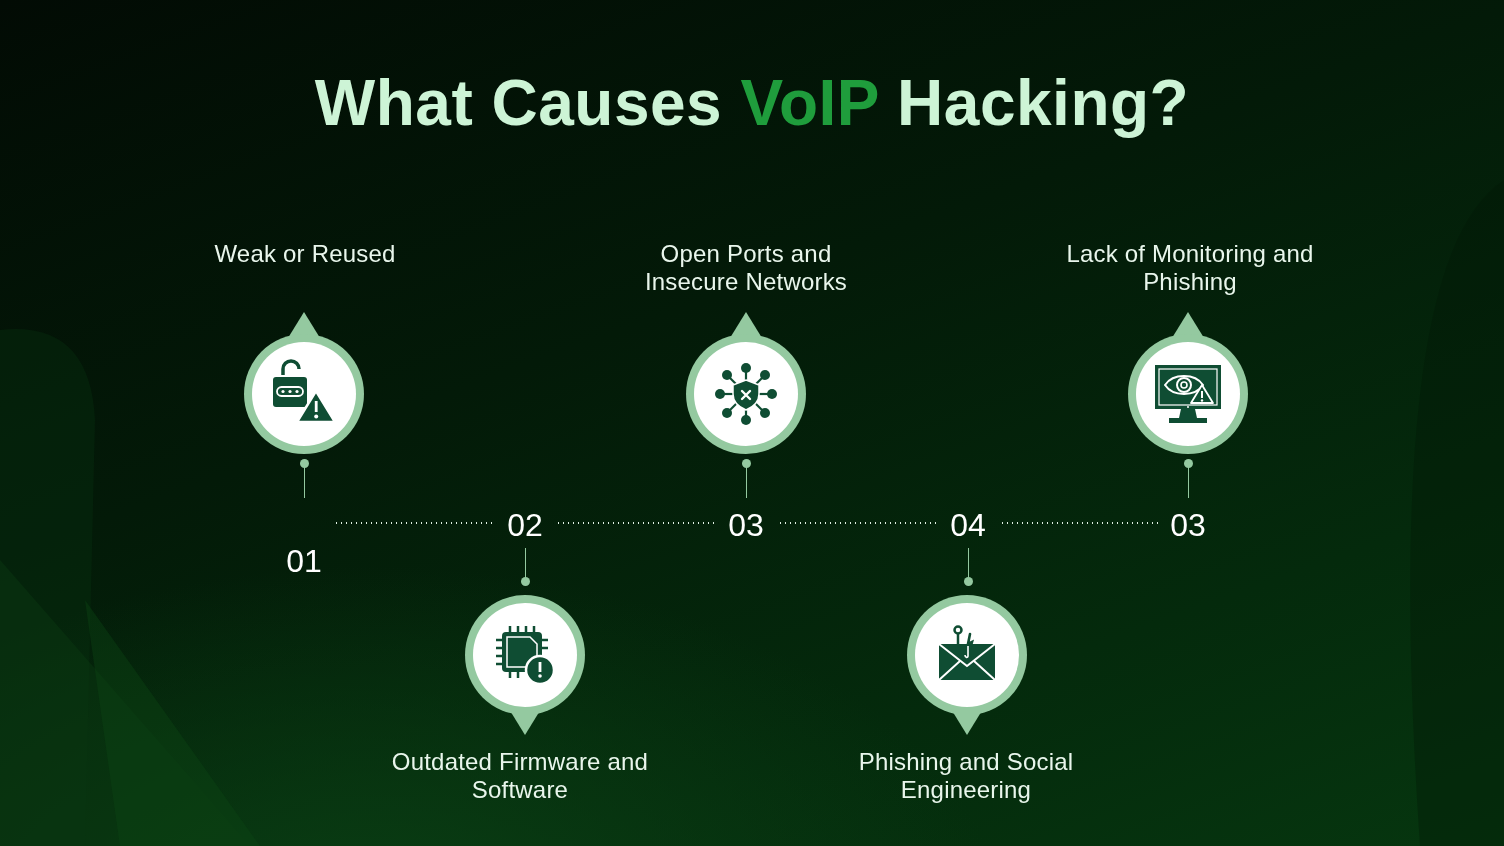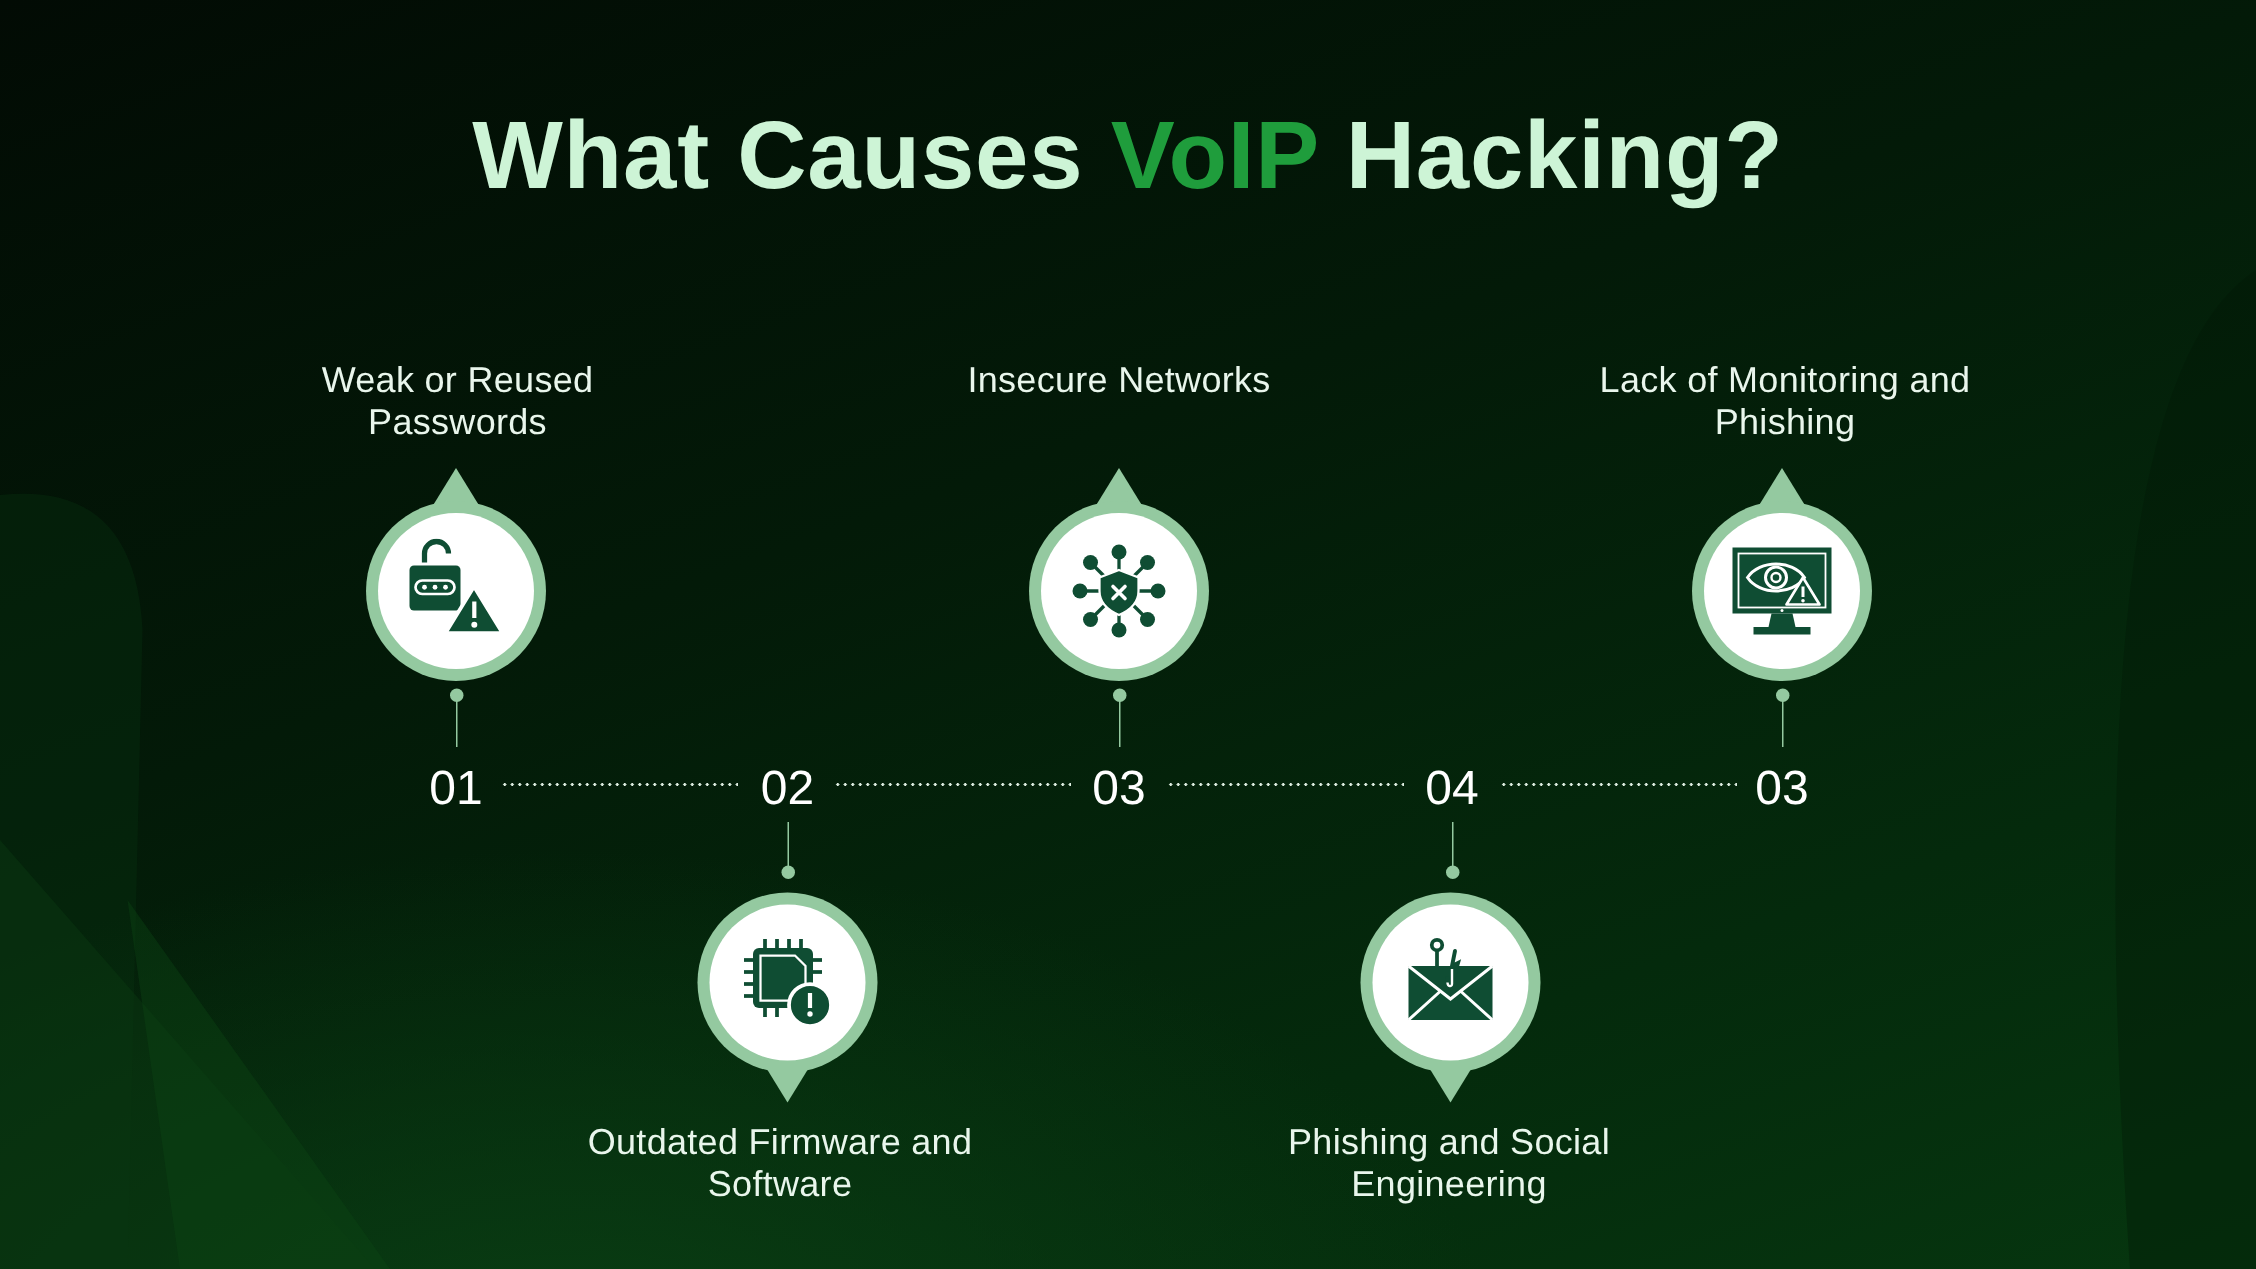--- a/index.html
+++ b/index.html
@@ -55,21 +55,20 @@
   <path d="M0 330 Q 90 320 95 420 L 85 846 L 0 846 Z" fill="#0a3310" opacity="0.35"></path>
   <path d="M0 560 L 250 846 L 0 846 Z" fill="#0b3a12" opacity="0.45"></path>
   <path d="M85 600 L 260 846 L 120 846 Z" fill="#0d4515" opacity="0.4"></path>
   <path d="M1504 180 Q 1380 260 1420 846 L 1504 846 Z" fill="#041806" opacity="0.35"></path>
 </svg>
 
 <h1 class="title"><span>What Causes </span><span class="accent">VoIP</span><span> Hacking?</span></h1>
 
 <div class="label" style="left:155px;top:240px;">
   <div>Weak or Reused</div>
-  <div>Passwords</div>
 </div>
 <div class="pin up" style="left:244px;top:334px;">
   <div class="tip"></div>
   <div class="ring"></div>
   <div class="inner" style="top:8px;">
     <svg width="70" height="70" viewBox="0 0 70 70">
       <path d="M14 16 v-6 a8 8 0 0 1 16 0" fill="none" stroke="#0f4d33" stroke-width="3.5"></path>
       <rect x="4" y="18" width="34" height="30" rx="3" fill="#0f4d33"></rect>
       <rect x="8" y="28" width="26" height="9" rx="4.5" fill="none" stroke="#fff" stroke-width="1.8"></rect>
       <circle cx="14" cy="32.5" r="1.6" fill="#fff"></circle>
@@ -112,20 +111,21 @@
       <circle cx="48" cy="54" r="1.8" fill="#fff"></circle>
     </svg>
   </div>
 </div>
 <div class="label" style="left:370px;top:748px;">
   <div>Outdated Firmware and</div>
   <div>Software</div>
 </div>
 
 <div class="label" style="left:596px;top:240px;">
+  <div>Open Ports and</div>
   <div>Insecure Networks</div>
 </div>
 <div class="pin up" style="left:686px;top:334px;">
   <div class="tip"></div>
   <div class="ring"></div>
   <div class="inner" style="top:8px;">
     <svg width="66" height="66" viewBox="0 0 66 66">
       <g stroke="#0f4d33" stroke-width="2.2">
         <line x1="33" y1="33" x2="33" y2="8"></line>
           <line x1="33" y1="33" x2="33" y2="58"></line>
@@ -195,21 +195,21 @@
       <circle cx="49" cy="39.5" r="1.2" fill="#fff"></circle>
       <circle cx="35" cy="46" r="1" fill="#fff"></circle>
       <path d="M28 48 L 26 57 L 44 57 L 42 48 Z" fill="#0f4d33"></path>
       <rect x="16" y="57" width="38" height="5" fill="#0f4d33"></rect>
     </svg>
   </div>
 </div>
 <div class="dot" style="left:1183.5px;top:459px;"></div>
 <div class="stem" style="left:1187.5px;top:464px;height:34px;"></div>
 
-<div class="num" style="left:264px;">01</div>
+<div class="num" style="left:264px;margin-top:36px;">01</div>
 <div class="dots" style="left:334px;width:158px;"></div>
 <div class="num" style="left:485px;">02</div>
 <div class="dots" style="left:556px;width:158px;"></div>
 <div class="num" style="left:706px;">03</div>
 <div class="dots" style="left:778px;width:158px;"></div>
 <div class="num" style="left:928px;">04</div>
 <div class="dots" style="left:1000px;width:158px;"></div>
 <div class="num" style="left:1148px;">03</div>
 
 </body></html>

